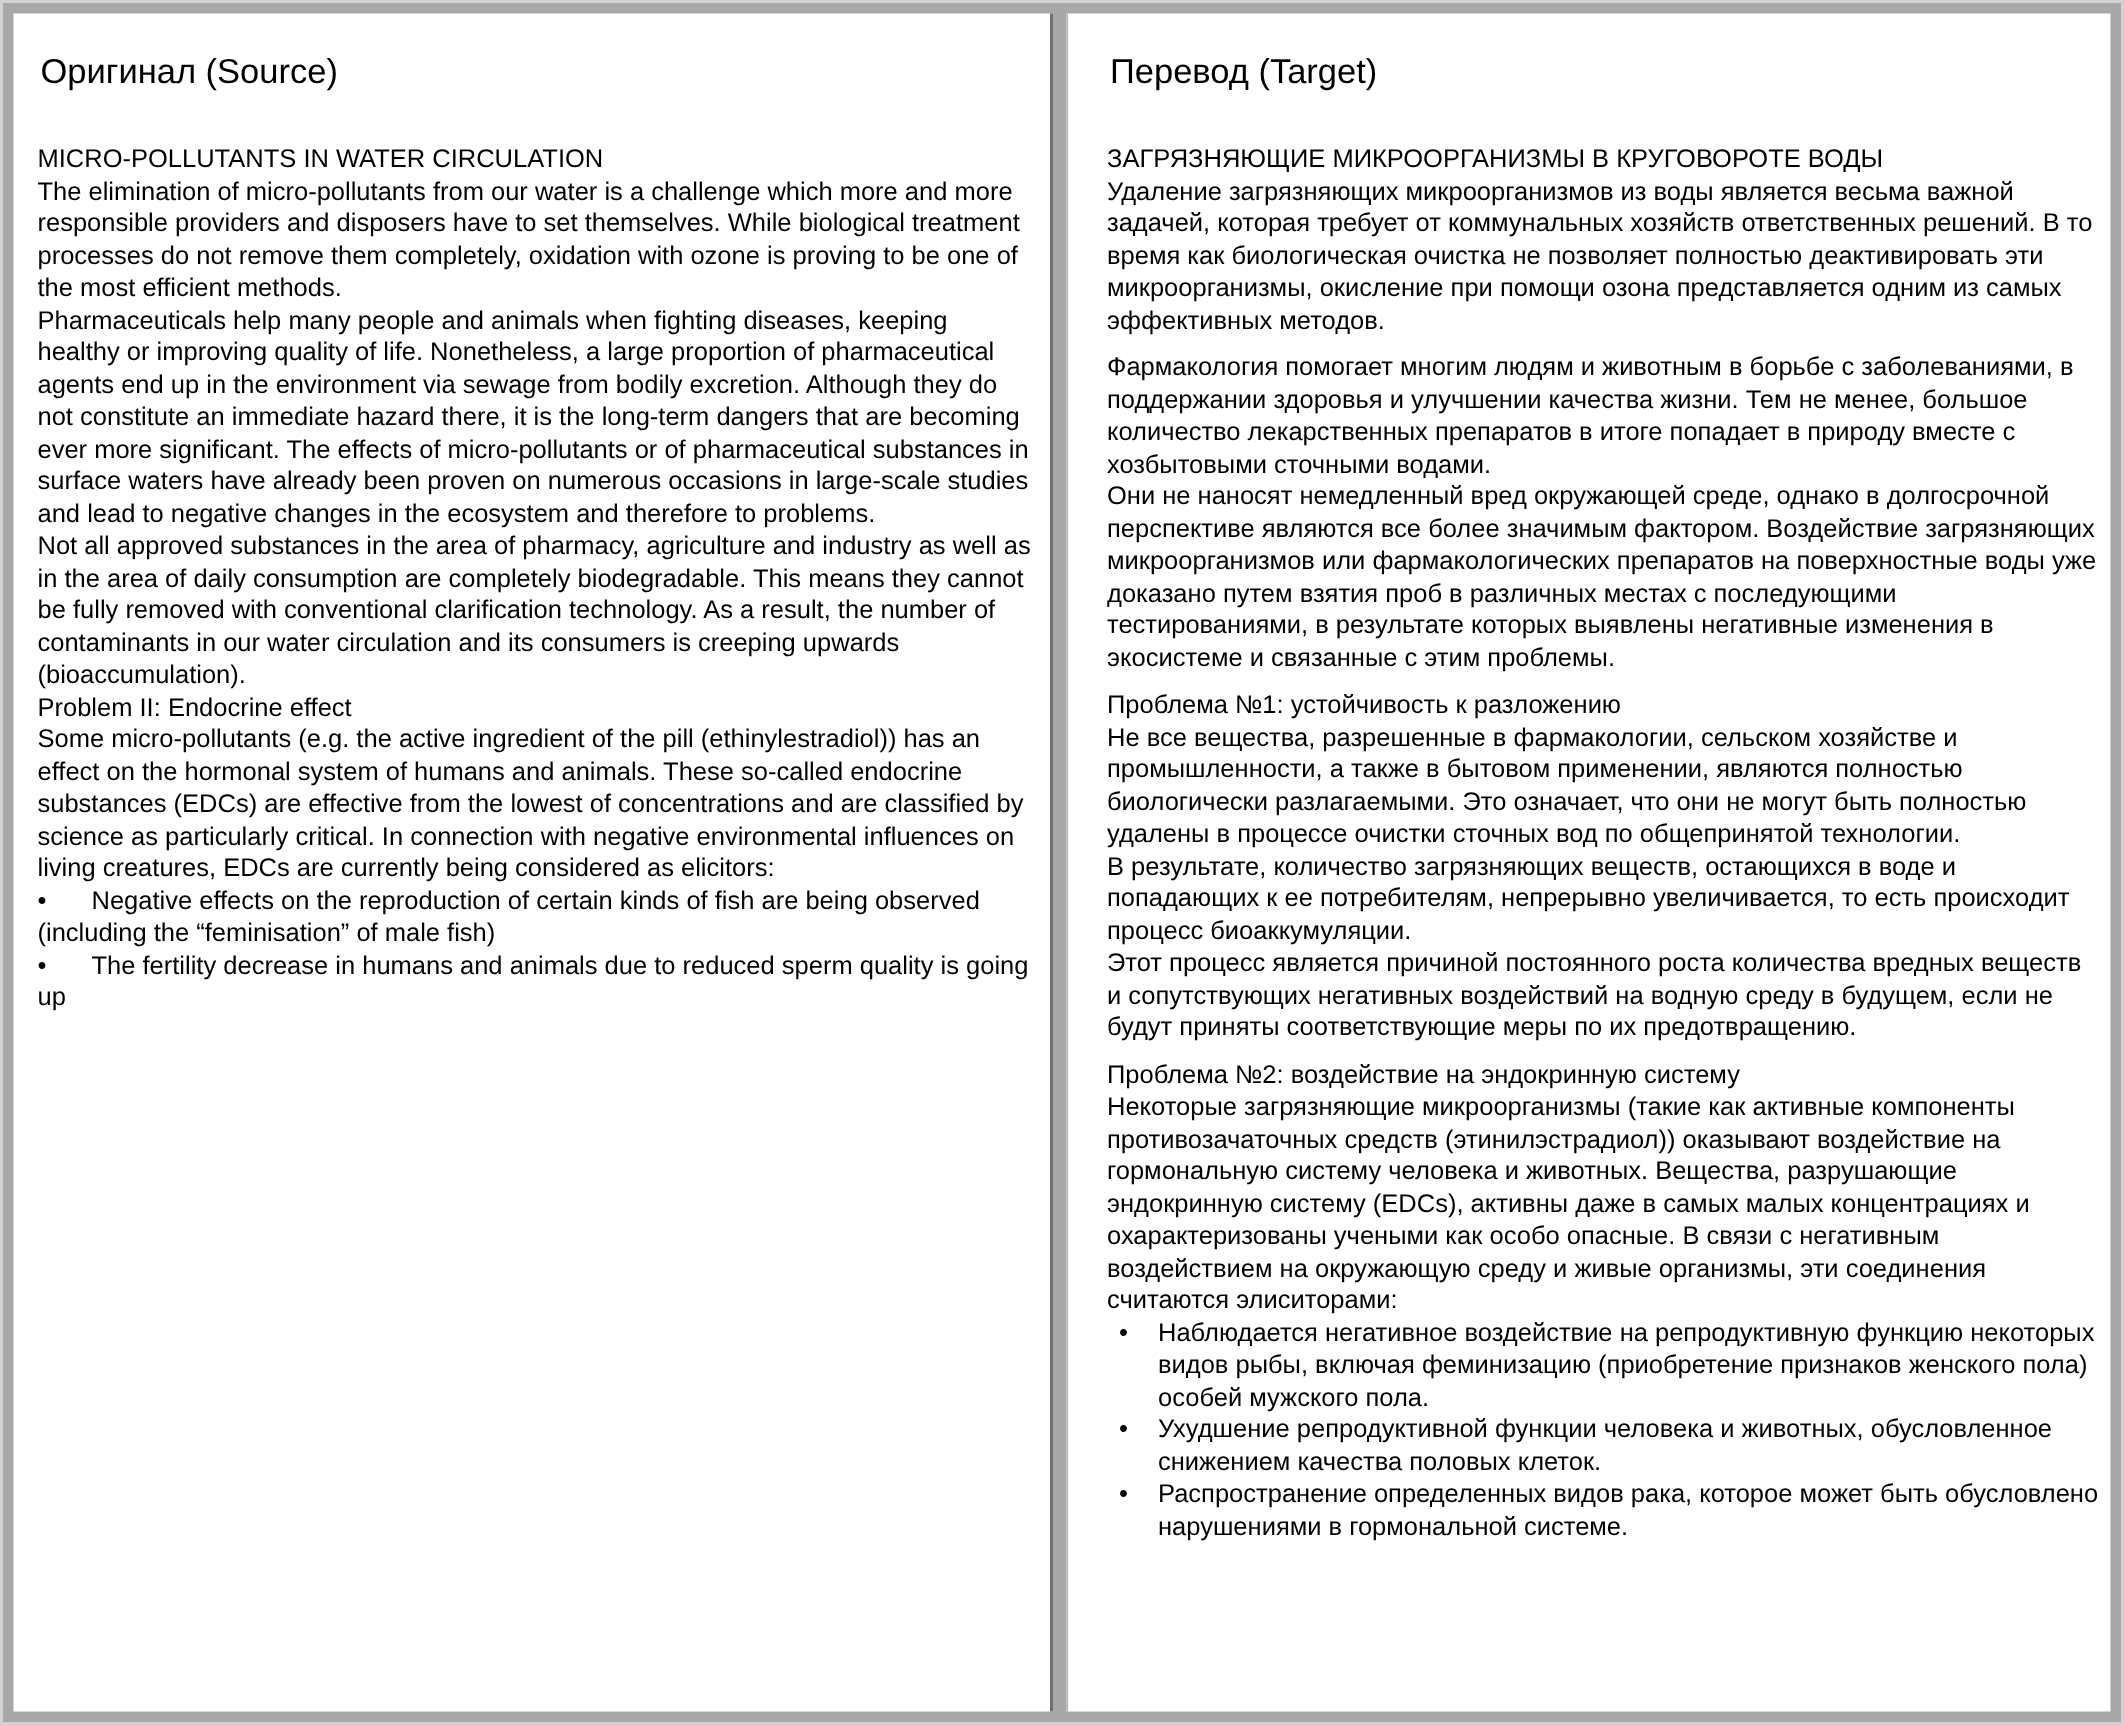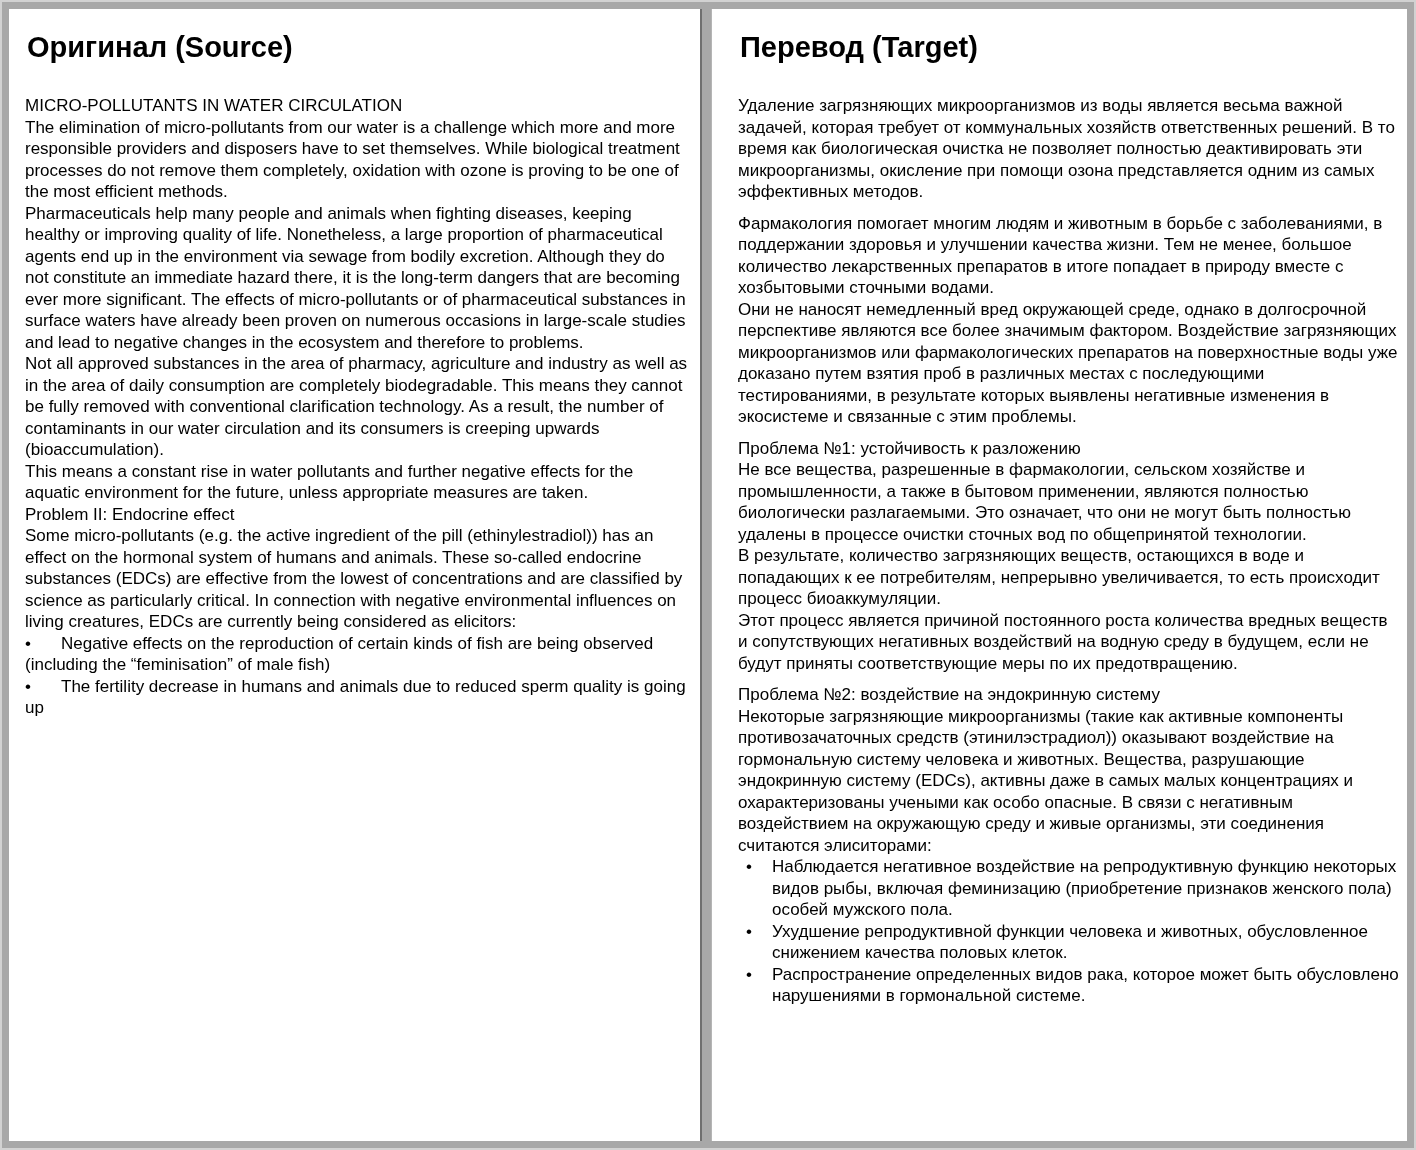--- a/index.html
+++ b/index.html
@@ -27,22 +27,22 @@
   }
   .panel-left {
     border-right: 2px solid #6f6f6f;
     padding: 20px 12px 20px 16px;
   }
   .panel-right {
     border-left: 1px solid #b5b5b5;
     padding: 20px 6px 20px 26px;
   }
   .panel-title {
-    font-size: 29px;
-    font-weight: 700;
+    font-size: 23px;
+    font-weight: 400;
     line-height: 36px;
     margin: 0 0 30px 2px;
   }
   .para {
     font-size: 17px;
     line-height: 21.5px;
     margin: 0;
   }
   .spaced {
     margin-top: 10px;
@@ -74,32 +74,32 @@
 
 <div class="page">
 
   <section class="panel panel-left">
     <h1 class="panel-title">Оригинал (Source)</h1>
     <div>
       <p class="para">MICRO-POLLUTANTS IN WATER CIRCULATION</p>
       <p class="para">The elimination of micro-pollutants from our water is a challenge which more and more responsible providers and disposers have to set themselves. While biological treatment processes do not remove them completely, oxidation with ozone is proving to be one of the most efficient methods.</p>
       <p class="para">Pharmaceuticals help many people and animals when fighting diseases, keeping healthy or improving quality of life. Nonetheless, a large proportion of pharmaceutical agents end up in the environment via sewage from bodily excretion. Although they do not constitute an immediate hazard there, it is the long-term dangers that are becoming ever more significant. The effects of micro-pollutants or of pharmaceutical substances in surface waters have already been proven on numerous occasions in large-scale studies and lead to negative changes in the ecosystem and therefore to problems.</p>
       <p class="para">Not all approved substances in the area of pharmacy, agriculture and industry as well as in the area of daily consumption are completely biodegradable. This means they cannot be fully removed with conventional clarification technology. As a result, the number of contaminants in our water circulation and its consumers is creeping upwards (bioaccumulation).</p>
-      <p class="para">This means a constant rise in water pollutants and further negative effects for the aquatic environment for the future, unless appropriate measures are taken.</p>
       <p class="para">Problem II: Endocrine effect</p>
       <p class="para">Some micro-pollutants (e.g. the active ingredient of the pill (ethinylestradiol)) has an effect on the hormonal system of humans and animals. These so-called endocrine substances (EDCs) are effective from the lowest of concentrations and are classified by science as particularly critical. In connection with negative environmental influences on living creatures, EDCs are currently being considered as elicitors:</p>
 
       <p class="para bullet-flat"><span class="bullet-glyph">•</span><span class="bullet-tab"></span><span>Negative effects on the reproduction of certain kinds of fish are being observed (including the “feminisation” of male fish)</span></p>
       <p class="para bullet-flat"><span class="bullet-glyph">•</span><span class="bullet-tab"></span><span>The fertility decrease in humans and animals due to reduced sperm quality is going up</span></p>
     </div>
   </section>
 
   <section class="panel panel-right">
     <h1 class="panel-title">Перевод (Target)</h1>
     <div>
+      <p class="para">ЗАГРЯЗНЯЮЩИЕ МИКРООРГАНИЗМЫ В КРУГОВОРОТЕ ВОДЫ</p>
       <p class="para">Удаление загрязняющих микроорганизмов из воды является весьма важной задачей, которая требует от коммунальных хозяйств ответственных решений. В то время как биологическая очистка не позволяет полностью деактивировать эти микроорганизмы, окисление при помощи озона представляется одним из самых эффективных методов.</p>
       <p class="para spaced">Фармакология помогает многим людям и животным в борьбе с заболеваниями, в поддержании здоровья и улучшении качества жизни. Тем не менее, большое количество лекарственных препаратов в итоге попадает в природу вместе с хозбытовыми сточными водами.</p>
       <p class="para">Они не наносят немедленный вред окружающей среде, однако в долгосрочной перспективе являются все более значимым фактором. Воздействие загрязняющих микроорганизмов или фармакологических препаратов на поверхностные воды уже доказано путем взятия проб в различных местах с последующими тестированиями, в результате которых выявлены негативные изменения в экосистеме и связанные с этим проблемы.</p>
       <p class="para spaced">Проблема №1: устойчивость к разложению</p>
       <p class="para">Не все вещества, разрешенные в фармакологии, сельском хозяйстве и промышленности, а также в бытовом применении, являются полностью биологически разлагаемыми. Это означает, что они не могут быть полностью удалены в процессе очистки сточных вод по общепринятой технологии.</p>
       <p class="para">В результате, количество загрязняющих веществ, остающихся в воде и попадающих к ее потребителям, непрерывно увеличивается, то есть происходит процесс биоаккумуляции.</p>
       <p class="para">Этот процесс является причиной постоянного роста количества вредных веществ и сопутствующих негативных воздействий на водную среду в будущем, если не будут приняты соответствующие меры по их предотвращению.</p>
       <p class="para spaced">Проблема №2: воздействие на эндокринную систему</p>
       <p class="para">Некоторые загрязняющие микроорганизмы (такие как активные компоненты противозачаточных средств (этинилэстрадиол)) оказывают воздействие на гормональную систему человека и животных. Вещества, разрушающие эндокринную систему (EDCs), активны даже в самых малых концентрациях и охарактеризованы учеными как особо опасные. В связи с негативным воздействием на окружающую среду и живые организмы, эти соединения считаются элиситорами:</p>
 

